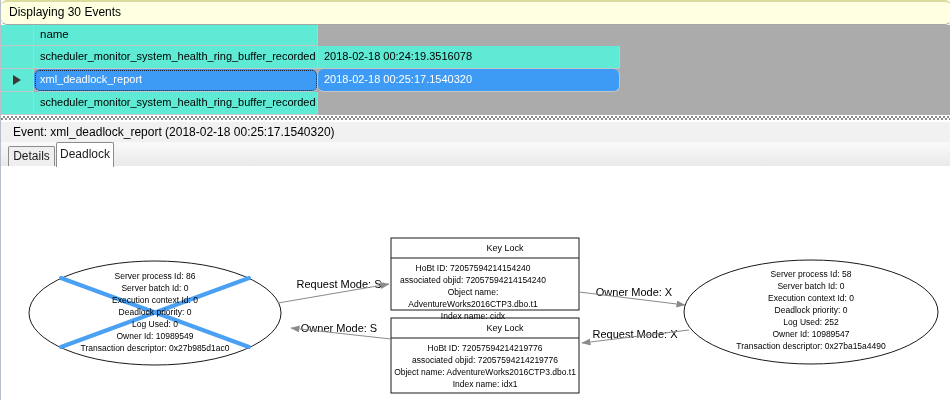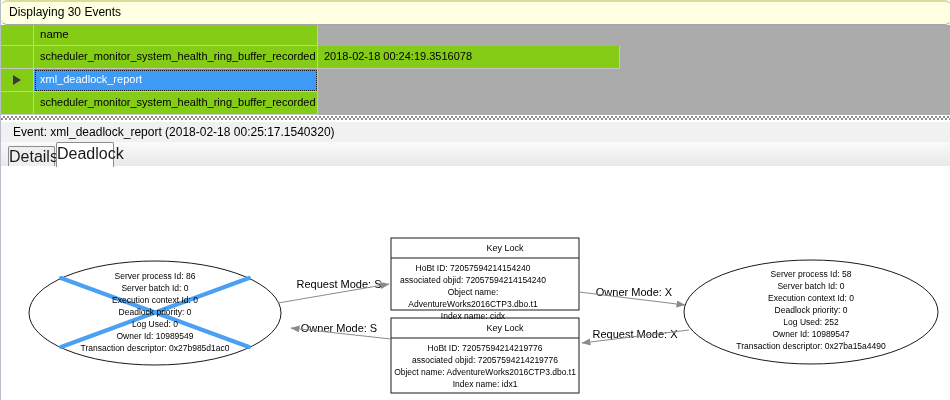--- a/index.html
+++ b/index.html
@@ -11,45 +11,45 @@
     background:var(--info-bar-yellow,#FFFFE1); border-top:2px solid #DBDB9B; border-bottom:1px solid #A6A6A6;
     font-size:12px; line-height:21px; padding-left:8px; color:#000;border-radius:6px; }
 
   
   .grid { position:absolute; left:0; top:25px; width:950px; height:90px; background:var(--grid-empty-gray,#ABABAB); }
   .grid-row { position:absolute; left:0; display:flex; }
   .gr-header { top:0; height:21px; }
   .gr-1 { top:21px; height:23px; }
   .gr-2 { top:44px; height:23px; }
   .gr-3 { top:67px; height:23px; }
-  .cell { background:#84cc16; border-right:1px solid #C6C6C6; border-bottom:1px solid #C6C6C6;
+  .cell { background:#5eead4; border-right:1px solid #C6C6C6; border-bottom:1px solid #C6C6C6;
     font-size:11px; line-height:21px; padding-left:6px; white-space:nowrap; overflow:hidden; color:#000; }
   .gr-header .cell { font-size:11.5px; line-height:19px; }
   .c-sel { width:33px; padding:0; }
   .c-name { width:284px; }
   .c-time { width:302px; }
-  .selected .c-name, .selected .c-time { background:var(--selection-blue,#3E9BF5); color:#fff; }
+  .selected .c-name, .selected .c-time { background:var(--selection-blue,#3E9BF5); color:#fff;border-radius:6px; }
   .selected .c-name { outline:1px dotted #1c1c1c; outline-offset:-2px; }
   .row-arrow { width:0; height:0; border-top:5px solid transparent; border-bottom:5px solid transparent;
     border-left:8px solid #3a3a3a; margin:6px 0 0 12px; }
 
   
   .splitter { position:absolute; left:0; top:115px; width:950px; height:7px; background:#fff; }
   .splitter-grip { position:absolute; left:0; top:1px; width:950px; height:4px;
     background:repeating-conic-gradient(#8c8c8c 0% 25%, #ffffff 0% 50%) 0 0 / 4px 4px; }
 
   
   .event-label-bar { position:absolute; left:0; top:122px; width:950px; height:20px;
     background:#F1F1F1; font-size:12px; line-height:20px; padding-left:12px; color:#000; }
 
   
   .tabstrip { position:absolute; left:0; top:142px; width:950px; height:24px;
     background:linear-gradient(#fafafa,#e9e9e9); }
   .tab { position:absolute; border:1px solid #8C8C8C; border-bottom:none; border-radius:2px 2px 0 0;
-    font-size:16px; text-align:center; color:#1a1a1a; cursor:default; }
+    font-size:12px; text-align:center; color:#1a1a1a; cursor:default; }
   .tab-inactive { left:7px; top:4px; width:47px; height:20px; background:#EFEFEF; line-height:19px; }
   .tab-active { left:55px; top:0; width:58px; height:25px; background:#fff; line-height:22px; z-index:3; }
 
   
   .canvas { position:absolute; left:0; top:166px; width:950px; height:234px; background:#fff; }
   .canvas svg { position:absolute; left:0; top:0; }
   .gshape { fill:#fff; stroke:#1a1a1a; stroke-width:1; }
   .gsep { stroke:#1a1a1a; stroke-width:1; }
   .gedge { stroke:#8a8a8a; stroke-width:1; }
   .glabel { font-size:11px; fill:#000; text-anchor:middle; font-family:"Liberation Sans",sans-serif; }
@@ -75,20 +75,21 @@
     <div class="grid-row gr-1">
       <div class="cell c-sel"></div>
       <div class="cell c-name">scheduler_monitor_system_health_ring_buffer_recorded</div>
       <div class="cell c-time">2018-02-18 00:24:19.3516078</div>
     </div>
     <div class="grid-row gr-2 selected">
       <div class="cell c-sel">
         <div class="row-arrow"></div>
       </div>
       <div class="cell c-name">xml_deadlock_report</div>
+      <div class="cell c-time">2018-02-18 00:25:17.1540320</div>
     </div>
     <div class="grid-row gr-3">
       <div class="cell c-sel"></div>
       <div class="cell c-name">scheduler_monitor_system_health_ring_buffer_recorded</div>
     </div>
   </div>
 
   <div class="splitter">
     <div class="splitter-grip"></div>
   </div>

